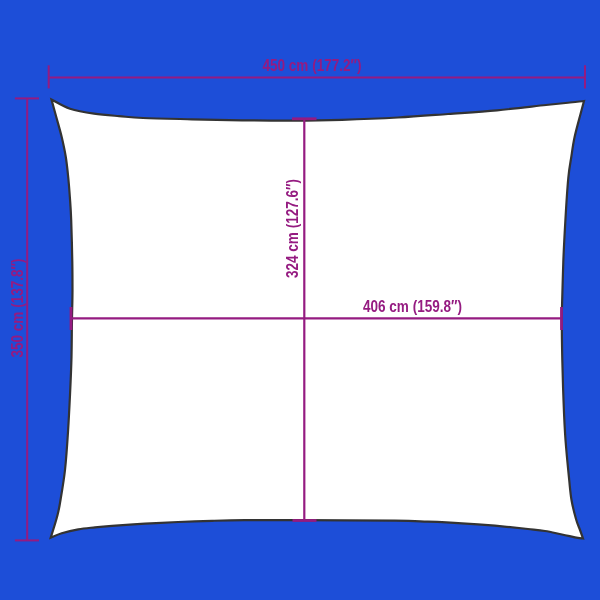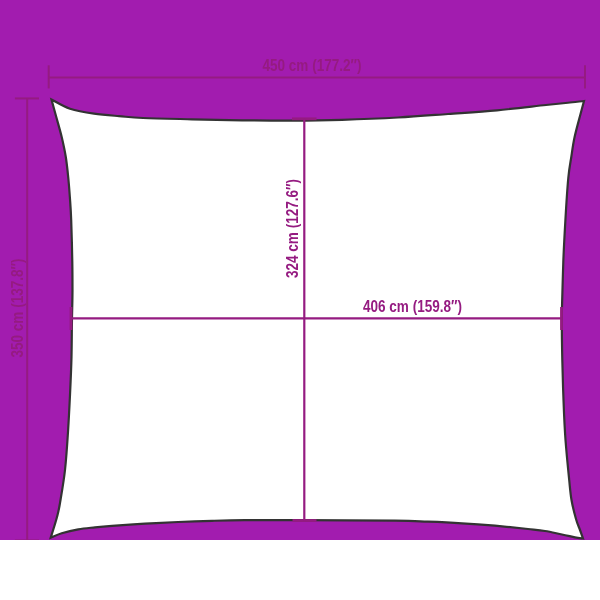--- a/index.html
+++ b/index.html
@@ -1,16 +1,16 @@
 <!DOCTYPE html>
 <html><head>
 <meta charset="utf-8">
 <style>
   html,body{margin:0;padding:0;background:#ffffff;}
-  #stage{position:relative;width:600px;height:540px;background:#a21caf;overflow:hidden;}
+  #stage{position:relative;width:600px;height:600px;background:#1d4ed8;overflow:hidden;}
   svg{position:absolute;left:0;top:0;}
   .lbl{font-family:"Liberation Sans",sans-serif;font-weight:bold;fill:#951b81;font-size:16.5px;}
 </style>
 </head>
 <body>
 <div id="stage">
 <svg width="600" height="600" viewBox="0 0 600 600">
 
   <path d="M 51.5 99.5 C 54.6 101.0 62.9 106.4 70.0 108.7 C 77.1 111.0 85.8 112.4 94.0 113.6 C 102.2 114.8 110.8 115.4 119.0 116.1 C 127.2 116.8 130.8 117.5 143.0 118.0 C 155.2 118.5 175.5 118.9 192.0 119.3 C 208.5 119.7 225.3 120.1 242.0 120.3 C 258.7 120.5 275.3 120.7 292.0 120.6 C 308.7 120.5 324.3 120.3 342.0 119.8 C 359.7 119.3 380.3 118.5 398.0 117.5 C 415.7 116.5 431.5 115.2 448.0 114.0 C 464.5 112.8 480.7 111.8 497.0 110.3 C 513.3 108.8 533.8 106.3 546.0 105.0 C 558.2 103.7 563.7 103.2 570.0 102.5 C 576.3 101.8 581.7 101.2 584.0 101.0 C 583.3 103.5 581.6 110.0 580.0 116.0 C 578.4 122.0 576.1 130.2 574.6 137.0 C 573.1 143.8 572.3 150.2 571.3 157.0 C 570.2 163.8 569.3 167.5 568.3 178.0 C 567.3 188.5 566.2 206.0 565.4 220.0 C 564.6 234.0 563.8 248.2 563.3 262.0 C 562.8 275.8 562.4 293.7 562.1 303.0 C 561.9 312.3 561.8 308.5 561.8 318.0 C 561.8 327.5 562.0 346.3 562.3 360.0 C 562.6 373.7 563.0 386.7 563.5 400.0 C 564.0 413.3 564.5 426.7 565.5 440.0 C 566.5 453.3 568.2 470.0 569.2 480.0 C 570.2 490.0 570.4 493.5 571.5 500.0 C 572.6 506.5 574.6 514.0 576.0 519.0 C 577.4 524.0 578.8 526.8 580.0 530.0 C 581.2 533.2 582.5 537.1 583.0 538.5 C 581.7 538.3 578.5 538.0 575.0 537.3 C 571.5 536.6 567.0 535.5 562.0 534.5 C 557.0 533.5 550.7 531.9 545.0 531.0 C 539.3 530.1 536.3 529.9 528.0 529.0 C 519.7 528.1 506.0 526.7 495.0 525.7 C 484.0 524.8 473.2 524.0 462.0 523.3 C 450.8 522.6 439.2 522.1 428.0 521.7 C 416.8 521.3 415.7 521.0 395.0 520.7 C 374.3 520.4 329.0 520.2 304.0 520.1 C 279.0 520.0 260.3 520.1 245.0 520.2 C 229.7 520.3 223.2 520.5 212.0 520.8 C 200.8 521.1 189.2 521.5 178.0 522.0 C 166.8 522.5 156.0 523.1 145.0 523.7 C 134.0 524.3 120.3 525.2 112.0 525.8 C 103.7 526.4 100.6 526.7 95.0 527.3 C 89.4 527.9 83.8 528.3 78.3 529.3 C 72.8 530.3 66.3 531.9 61.7 533.3 C 57.1 534.7 52.5 537.0 50.7 537.7 C 51.8 534.2 55.5 522.8 57.0 517.0 C 58.5 511.2 58.7 510.8 60.0 503.0 C 61.3 495.2 63.7 481.8 65.0 470.0 C 66.3 458.2 67.2 444.5 68.0 432.0 C 68.8 419.5 69.4 407.5 70.0 395.0 C 70.6 382.5 71.2 369.8 71.5 357.0 C 71.8 344.2 71.8 329.2 72.0 318.0 C 72.2 306.8 72.5 299.3 72.5 290.0 C 72.5 280.7 72.5 273.7 72.3 262.0 C 72.1 250.3 71.6 230.5 71.2 220.0 C 70.8 209.5 70.5 206.0 70.0 199.0 C 69.5 192.0 69.0 185.0 68.3 178.0 C 67.6 171.0 66.9 163.8 65.8 157.0 C 64.7 150.2 63.3 143.8 61.7 137.0 C 60.1 130.2 57.7 122.2 56.0 116.0 C 54.3 109.8 52.2 102.2 51.5 99.5 Z" fill="#ffffff" stroke="#333333" stroke-width="2.2" stroke-linejoin="miter"></path>
 

